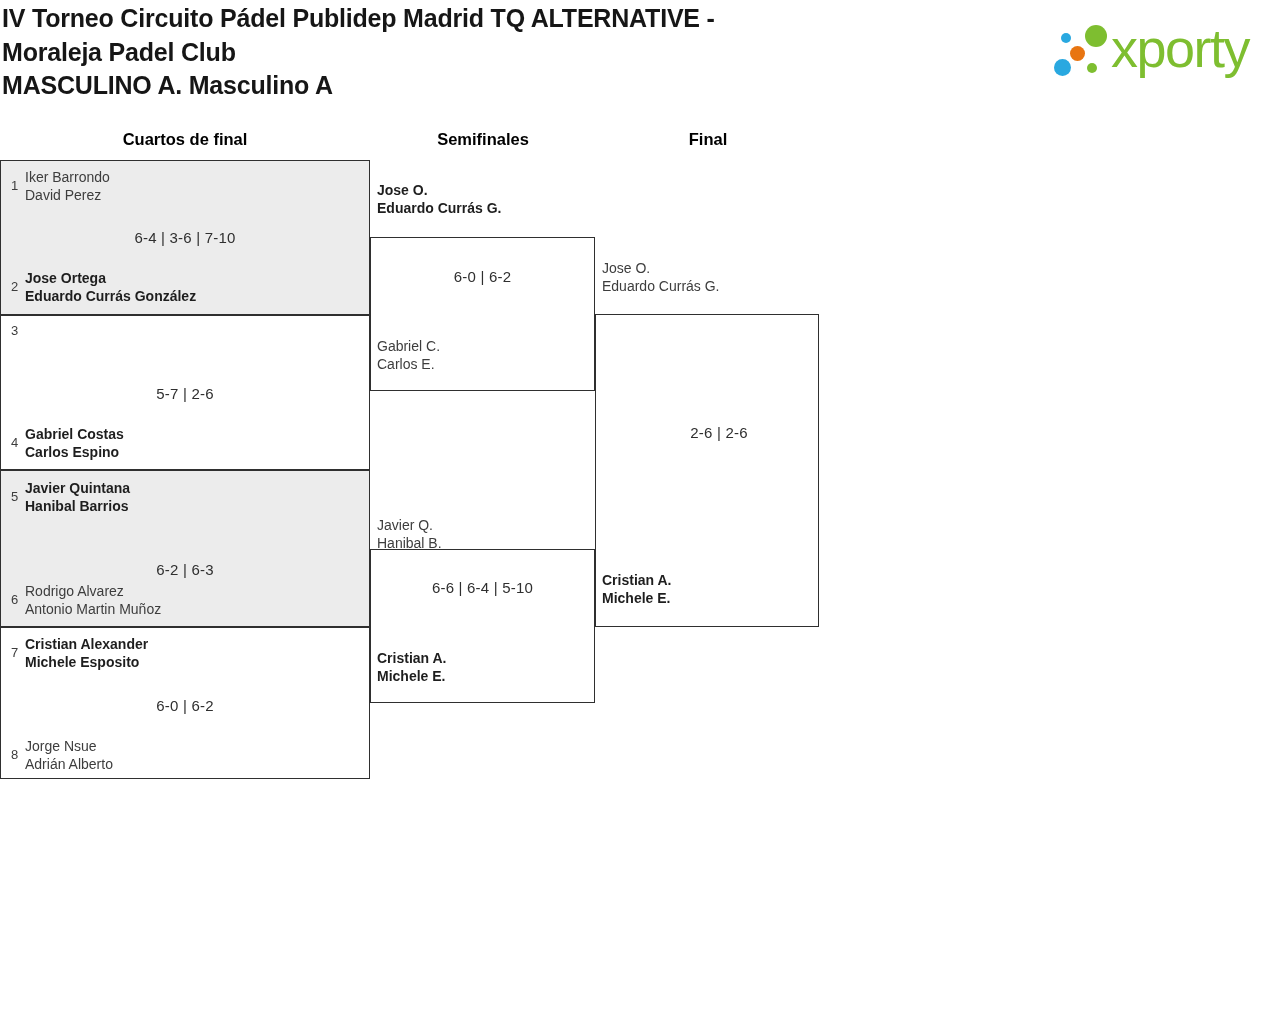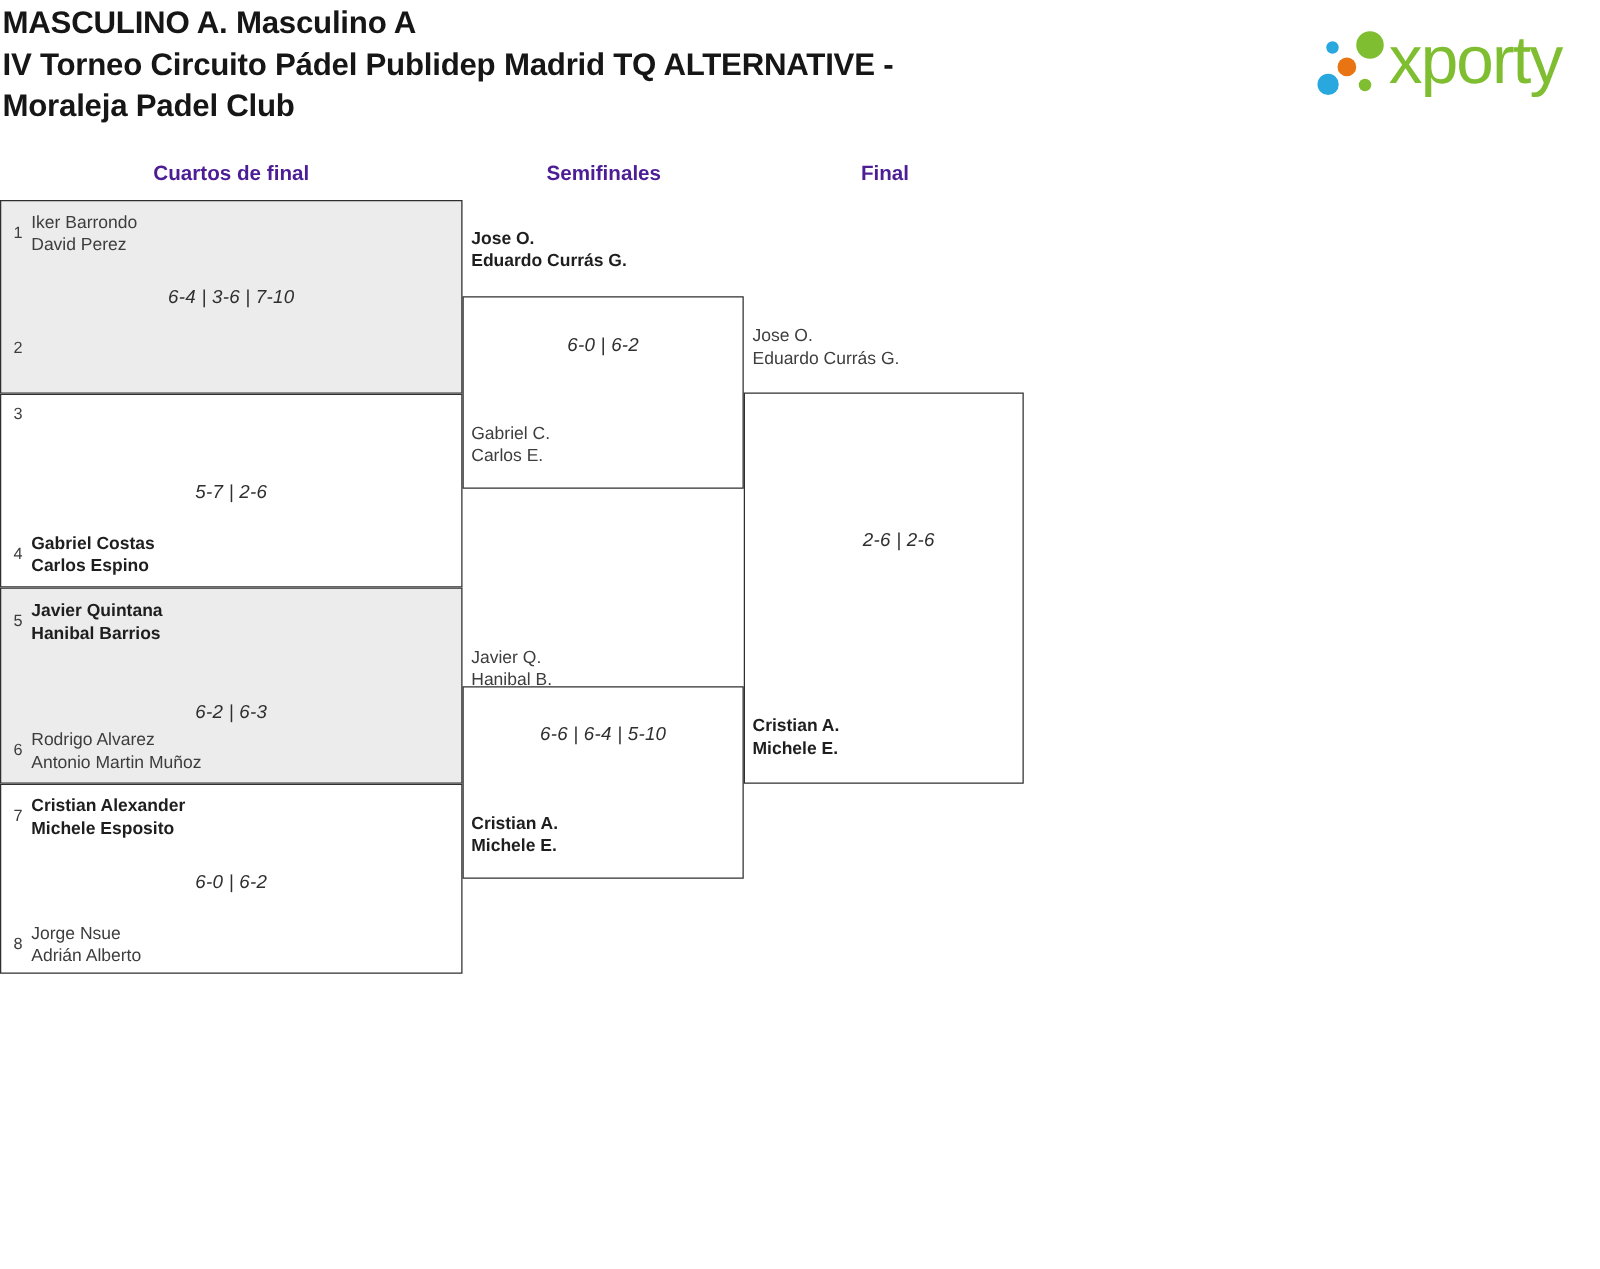--- a/index.html
+++ b/index.html
@@ -30,21 +30,21 @@
   .dot.green-sm  { left:42px; top:48px; width:10px; height:10px; background:#7ebe30; }
   .logo-text {
     position:absolute; left:66px; top:6px;
     font-size:54px; font-weight:400; letter-spacing:-1.5px;
     color:#7ebe30; line-height:54px;
   }
 
   
   .colhead {
     position:absolute; top:129px; width:300px; text-align:center;
-    font-size:16.5px; font-weight:700; color:#4c1d95; line-height:20px;
+    font-size:16.5px; font-weight:700; color:#000000; line-height:20px;
   }
   .colhead.c1 { left:35px; }
   .colhead.c2 { left:333px; }
   .colhead.c3 { left:558px; }
 
   
   .box { position:absolute; border:1px solid #2f2f2f; }
   .box.gray { background:#ececec; }
   .box.white { background:#ffffff; }
   .qf1 { left:0px;   top:160px; width:370px; height:155px; }
@@ -81,41 +81,41 @@
   .sf1-top { left:377px; top:181px; }
   .sf1-bot { left:377px; top:337px; }
   .sf2-top { left:377px; top:493px;margin-top:23px; }
   .sf2-bot { left:377px; top:649px; }
   .fin-top { left:602px; top:259px; }
   .fin-bot { left:602px; top:571px; }
 
   
   .score {
     position:absolute; text-align:center;
-    font-size:15px; line-height:18px; color:#2f2f2f; letter-spacing:0.2px;font-style:italic;
+    font-size:15px; line-height:18px; color:#2f2f2f; letter-spacing:0.2px;
   }
   .s-qf { left:0px;   width:370px; }
   .s-sf { left:370px; width:225px; }
   .s-f  { left:595px; width:248px;text-align:center; }
   .s1 { top:229px; }
   .s2 { top:385px; }
   .s3 { top:541px;margin-top:20px; }
   .s4 { top:697px; }
   .s5 { top:268px; }
   .s6 { top:579px; }
   .s7 { top:424px; }
 </style>
 </head>
 <body>
 
 <div id="page">
 
   <div class="title-block">
+    <span class="line">IV Torneo Circuito Pádel Publidep Madrid TQ ALTERNATIVE - Moraleja Padel Club</span>
     <span class="line">MASCULINO A. Masculino A</span>
-    <span class="line">IV Torneo Circuito Pádel Publidep Madrid TQ ALTERNATIVE - Moraleja Padel Club</span>
   </div>
 
   <div class="logo">
     <span class="dot blue-sm"></span>
     <span class="dot green-lg"></span>
     <span class="dot orange-md"></span>
     <span class="dot blue-lg"></span>
     <span class="dot green-sm"></span>
     <span class="logo-text">xporty</span>
   </div>
@@ -134,20 +134,24 @@
 
   <div class="team t1">
     <span class="seed">1</span>
     <span class="names">
       <span>Iker Barrondo</span>
       <span>David Perez</span>
     </span>
   </div>
   <div class="team t2 winner">
     <span class="seed">2</span>
+    <span class="names">
+      <span>Jose Ortega</span>
+      <span>Eduardo Currás González</span>
+    </span>
   </div>
 
   <div class="team t3">
     <span class="seed">3</span>
   </div>
   <div class="team t4 winner">
     <span class="seed">4</span>
     <span class="names">
       <span>Gabriel Costas</span>
       <span>Carlos Espino</span>

